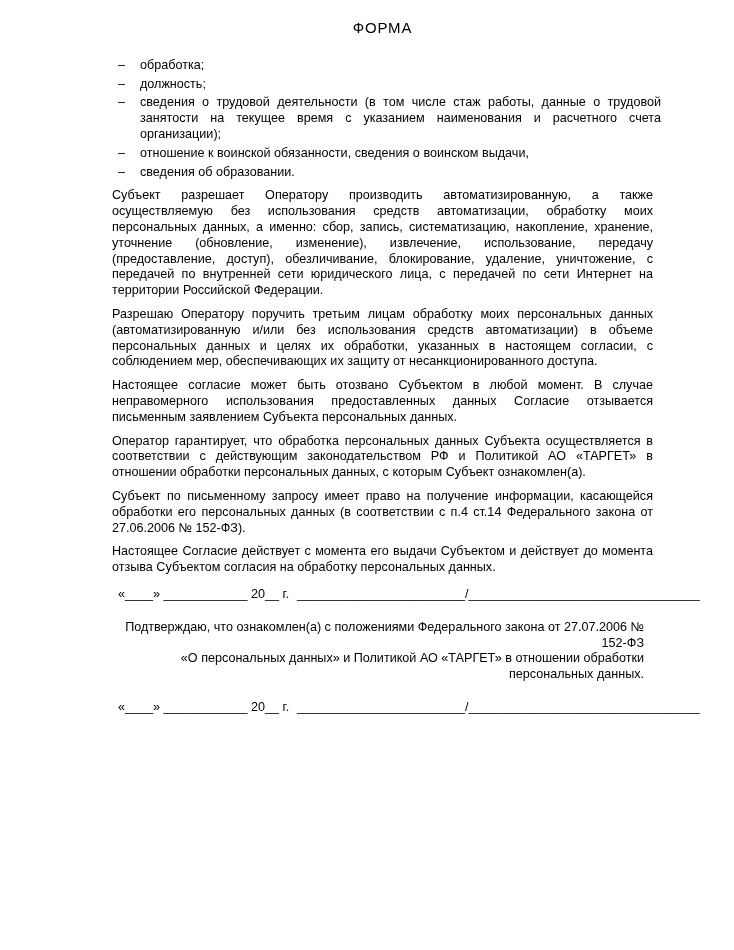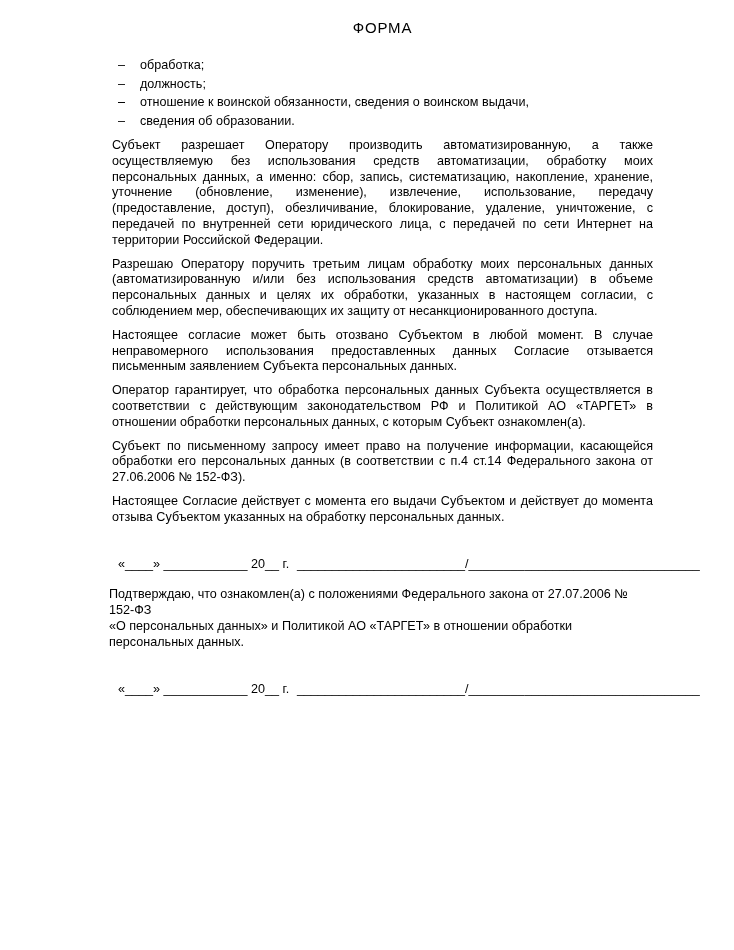--- a/index.html
+++ b/index.html
@@ -45,28 +45,28 @@
   .list-item .marker {
     position: absolute;
     left: 14px;
     top: 0;
   }
   .para {
     margin: 8px;
     text-align: justify;
   }
   .para-confirm {
-    margin: 5px;
-    text-align: left;
+    margin: 17px;
+    text-align: right;
   }
   .sig-row {
     display: flex;
     align-items: baseline;
     padding-left: 14px;
-    margin-top: 31px;
+    margin-top: 11px;
     margin-bottom: 15px;
     white-space: pre;
   }
   .sig-date {
     width: 179px;
     flex: 0 0 179px;
   }
   .sig-name {
     flex: 0 0 auto;
   }
@@ -83,37 +83,38 @@
       <li class="list-item">
         <span class="marker">–</span>
         <span class="item-text">обработка;</span>
       </li>
       <li class="list-item">
         <span class="marker">–</span>
         <span class="item-text">должность;</span>
       </li>
       <li class="list-item">
         <span class="marker">–</span>
+        <span class="item-text">сведения о трудовой деятельности (в том числе стаж работы, данные о трудовой занятости на текущее время с указанием наименования и расчетного счета организации);</span>
       </li>
       <li class="list-item">
         <span class="marker">–</span>
         <span class="item-text">отношение к воинской обязанности, сведения о воинском выдачи,</span>
       </li>
       <li class="list-item">
         <span class="marker">–</span>
         <span class="item-text">сведения об образовании.</span>
       </li>
     </ul>
 
     <p class="para">Субъект разрешает Оператору производить автоматизированную, а также осуществляемую без использования средств автоматизации, обработку моих персональных данных, а именно: сбор, запись, систематизацию, накопление, хранение, уточнение (обновление, изменение), извлечение, использование, передачу (предоставление, доступ), обезличивание, блокирование, удаление, уничтожение, с передачей по внутренней сети юридического лица, с передачей по сети Интернет на территории Российской Федерации.</p>
     <p class="para">Разрешаю Оператору поручить третьим лицам обработку моих персональных данных (автоматизированную и/или без использования средств автоматизации) в объеме персональных данных и целях их обработки, указанных в настоящем согласии, с соблюдением мер, обеспечивающих их защиту от несанкционированного доступа.</p>
     <p class="para">Настоящее согласие может быть отозвано Субъектом в любой момент. В случае неправомерного использования предоставленных данных Согласие отзывается письменным заявлением Субъекта персональных данных.</p>
     <p class="para">Оператор гарантирует, что обработка персональных данных Субъекта осуществляется в соответствии с действующим законодательством РФ и Политикой АО «ТАРГЕТ» в отношении обработки персональных данных, с которым Субъект ознакомлен(а).</p>
     <p class="para">Субъект по письменному запросу имеет право на получение информации, касающейся обработки его персональных данных (в соответствии с п.4 ст.14 Федерального закона от 27.06.2006 № 152-ФЗ).</p>
-    <p class="para">Настоящее Согласие действует с момента его выдачи Субъектом и действует до момента отзыва Субъектом указанных на обработку персональных данных.</p>
+    <p class="para">Настоящее Согласие действует с момента его выдачи Субъектом и действует до момента отзыва Субъектом согласия на обработку персональных данных.</p>
 
     <div class="sig-row">
       <span class="sig-date">«____» ____________ 20__ г.</span>
       <span class="sig-name">________________________/_________________________________</span>
     </div>
 
     <p class="para-confirm">
       <span>Подтверждаю, что ознакомлен(а) с положениями Федерального закона от 27.07.2006 № 152-ФЗ</span><br>
       <span>«О персональных данных» и Политикой АО «ТАРГЕТ» в отношении обработки персональных данных.</span>
     </p>

